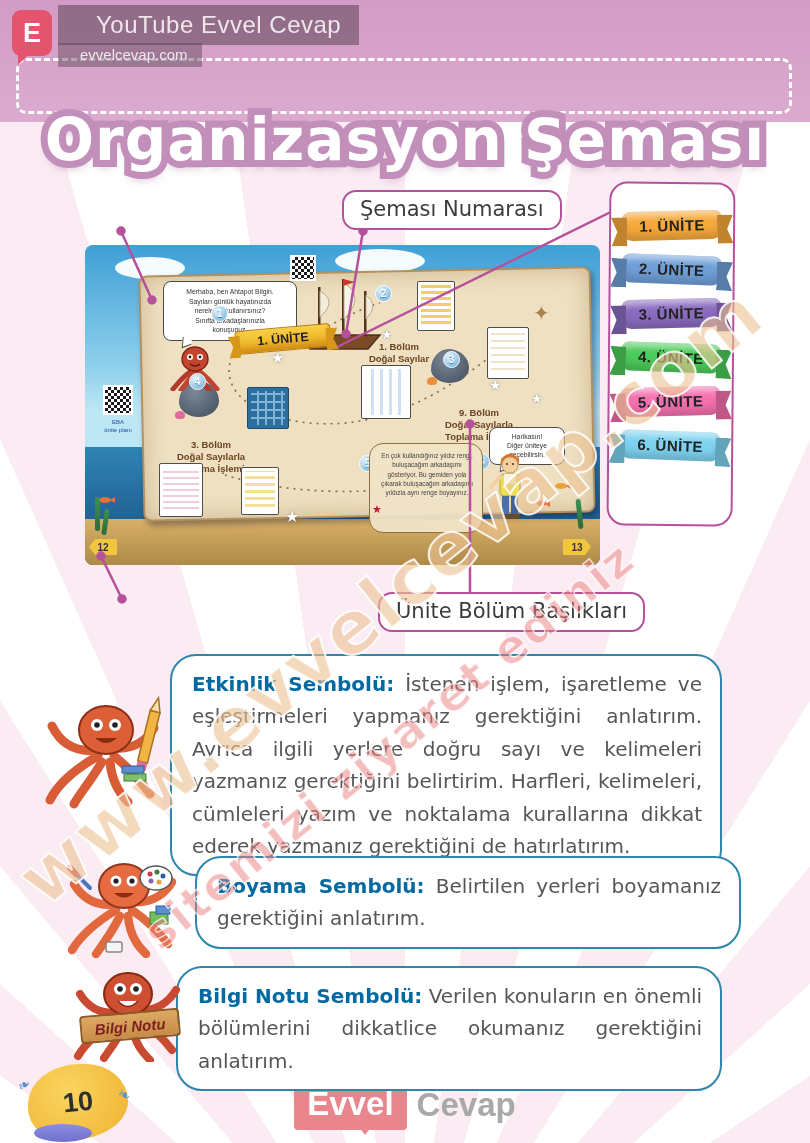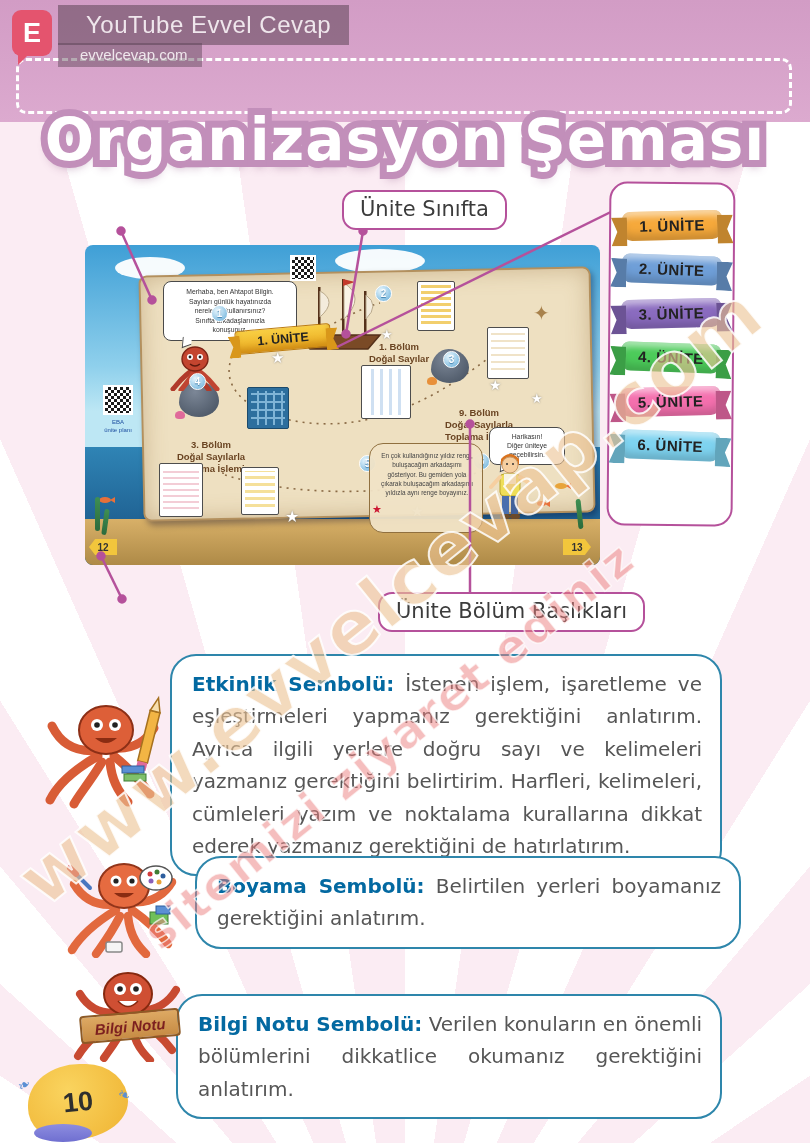--- a/index.html
+++ b/index.html
@@ -14,21 +14,21 @@
   .band { position:absolute; left:0; top:0; width:810px; height:122px;
     background:linear-gradient(#d29cc5,#dcaacf); }
   .dashed-frame { position:absolute; left:16px; top:58px; width:776px; height:56px;
     border:3px dashed #ffffff; border-radius:10px; }
   .e-badge { position:absolute; left:12px; top:10px; width:40px; height:46px;
     background:#e4546e; border-radius:9px; color:#fff; font-size:27px; font-weight:bold;
     display:flex; align-items:center; justify-content:center; z-index:6; }
   .e-badge::after { content:""; position:absolute; left:6px; bottom:-9px;
     border:6px solid transparent; border-top-color:#e4546e; border-left-color:#e4546e; }
   .chip { position:absolute; z-index:5; color:#efe6ec; background:rgba(86,64,79,.52); }
-  .chip-main { left:58px; top:5px; font-size:24px; padding:6px 18px 6px 28px; letter-spacing:.5px; }
+  .chip-main { left:58px; top:5px; font-size:24px; padding:6px 18px 6px 38px; letter-spacing:.5px; }
   .chip-sub  { left:58px; top:43px; font-size:15px; padding:3px 14px 4px 22px; background:rgba(86,64,79,.44); }
   
   .title-wrap { position:absolute; left:0; top:66px; width:810px; text-align:center; z-index:7; }
   .title-layer { font-family:"DejaVu Sans", sans-serif; font-weight:bold; font-size:58px; letter-spacing:1px;margin-top:40px; }
   .title-stroke { position:absolute; left:0; right:0; top:0; color:#c28fba;
     -webkit-text-stroke:14px #c28fba; text-shadow:0 7px 10px rgba(140,80,130,.45); }
   .title-fill { position:relative; color:#ffffff; }
   
   .pill { position:absolute; background:#fff; border:2px solid #b5519b; border-radius:14px;
     padding:5px 16px 7px; font-size:21px; color:#3c3c3c; z-index:35; white-space:nowrap;
@@ -151,21 +151,21 @@
   <div class="dashed-frame"></div>
   <div class="chip chip-main">YouTube Evvel Cevap</div>
   <div class="chip chip-sub">evvelcevap.com</div>
   <div class="e-badge">E</div>
 
   <div class="title-wrap">
     <div class="title-layer title-stroke">Organizasyon Şeması</div>
     <div class="title-layer title-fill">Organizasyon Şeması</div>
   </div>
 
-  <div class="pill" style="left:342px; top:190px;">Ünite Sınıfta</div>
+  <div class="pill" style="left:342px; top:190px;">Şeması Numarası</div>
   <div class="pill" style="left:378px; top:592px;">Ünite Bölüm Başlıkları</div>
 
   <div class="unit-panel">
     <div class="ribbon rib-rot-a" style="background-color: rgb(246, 169, 59);">1. ÜNİTE</div>
     <div class="ribbon rib-rot-b" style="background-color: rgb(111, 159, 216);">2. ÜNİTE</div>
     <div class="ribbon rib-rot-a" style="background-color: rgb(138, 107, 191);">3. ÜNİTE</div>
     <div class="ribbon rib-rot-b" style="background-color: rgb(76, 203, 90);">4. ÜNİTE</div>
     <div class="ribbon rib-rot-a" style="background-color: rgb(244, 112, 174);">5. ÜNİTE</div>
     <div class="ribbon rib-rot-b" style="background-color: rgb(126, 211, 240);">6. ÜNİTE</div>
   </div>
@@ -375,21 +375,21 @@
     <circle cx="101" cy="26" r="2.5" fill="#2d5e9e"></circle>
       <circle cx="97" cy="32" r="2.5" fill="#e8a43a"></circle>
       <circle cx="89" cy="31" r="2.5" fill="#8a5fb8"></circle>
     <path d="M10 20 L28 38" stroke="#4a77c0" stroke-width="4" stroke-linecap="round"></path>
     <path d="M8 18 L14 24" stroke="#d23b3b" stroke-width="6" stroke-linecap="round"></path>
     <rect x="88" y="62" width="18" height="12" fill="#6fc05a" stroke="#3f7d34" stroke-width="1"></rect>
     <rect x="94" y="56" width="14" height="8" fill="#5b8fd4" stroke="#2d5e9e" stroke-width="1"></rect>
     <rect x="44" y="92" width="16" height="10" rx="2" fill="#f5f5f5" stroke="#888" stroke-width="1.5"></rect>
   </svg>
 
-  <div class="callout" style="left:176px; top:994px; width:546px;">
+  <div class="callout" style="left:176px; top:966px; width:546px;">
     <b>Bilgi Notu Sembolü:</b>
     <span>Verilen konuların en önemli bölümlerini dikkatlice okumanız gerektiğini anlatırım.</span>
   </div>
   <svg class="octo" style="left:70px; top:962px;" width="110" height="100" viewBox="0 0 110 100">
     <g stroke="#c84a31" stroke-width="8" fill="none" stroke-linecap="round">
       <path d="M52 50 C 28 54 16 42 10 32"></path>
         <path d="M50 56 C 26 70 14 84 8 94"></path>
       <path d="M56 62 C 46 80 38 90 34 96"></path>
         <path d="M62 62 C 64 82 74 92 80 98"></path>
       <path d="M66 56 C 86 68 96 80 102 88"></path>
@@ -405,14 +405,18 @@
   <div class="sign">Bilgi Notu</div>
 
   <div class="wm wm1">www.evvelcevap.com</div>
   <div class="wm wm2">sitemizi ziyaret ediniz</div>
 
   <div class="page-blob">
     <span class="page-num">10</span>
   </div>
   <div class="leaf" style="left:18px; top:1076px; transform:rotate(-30deg);">❧</div>
   <div class="leaf" style="left:118px; top:1086px; transform:rotate(25deg);">❧</div>
+  <div class="logo">
+    <span class="logo-evvel">Evvel</span>
+    <span class="logo-cevap">Cevap</span>
+  </div>
 
 </div>
 
 </body></html>

